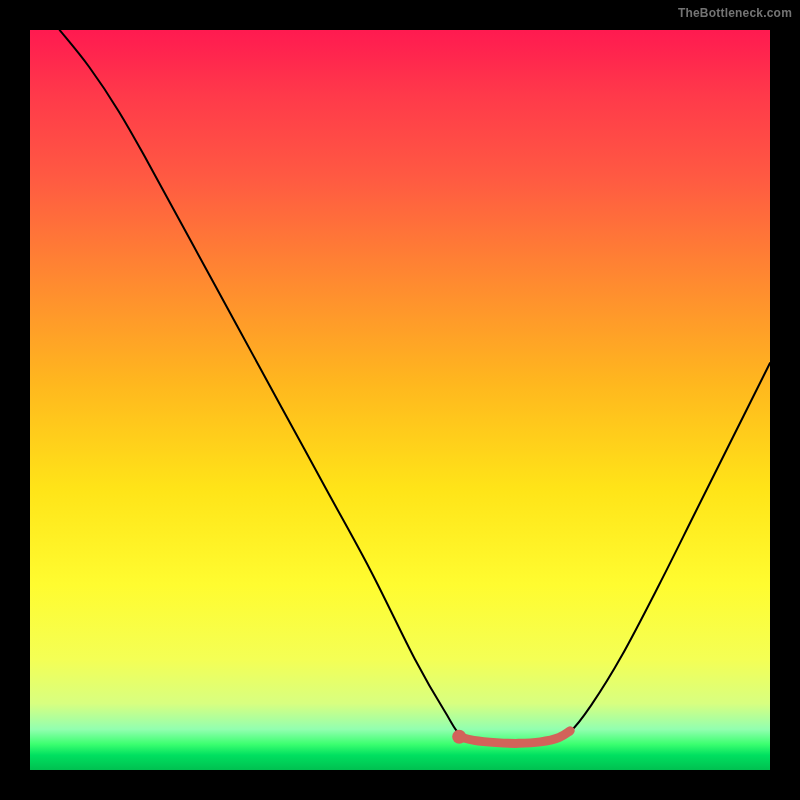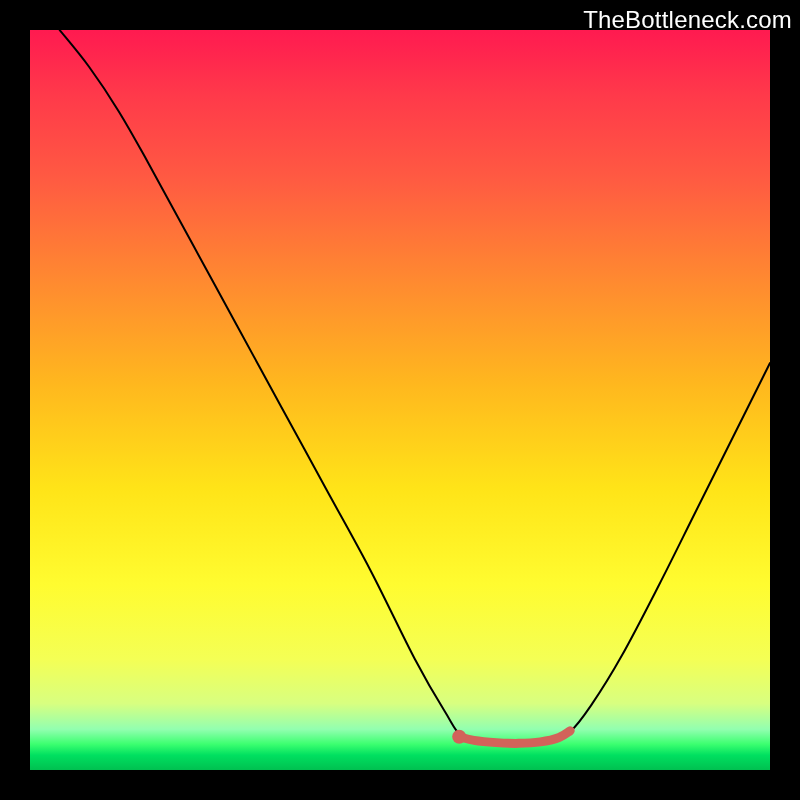--- a/index.html
+++ b/index.html
@@ -40,23 +40,23 @@
       #92ffb0 94.5%,
       #3cff70 96.5%,
       #00e060 98%,
       #00c050 100%
     );
   }
   .watermark {
     position: absolute;
     top: 6px;
     right: 8px;
-    color: #ffffff;
-    font-size: 24px;
-    font-weight: 400;
+    color: #737373;
+    font-size: 12px;
+    font-weight: 700;
     letter-spacing: 0.2px;
     z-index: 5;
   }
   svg.curve {
     position: absolute;
     left: 0;
     top: 0;
     z-index: 3;
   }
 </style>

